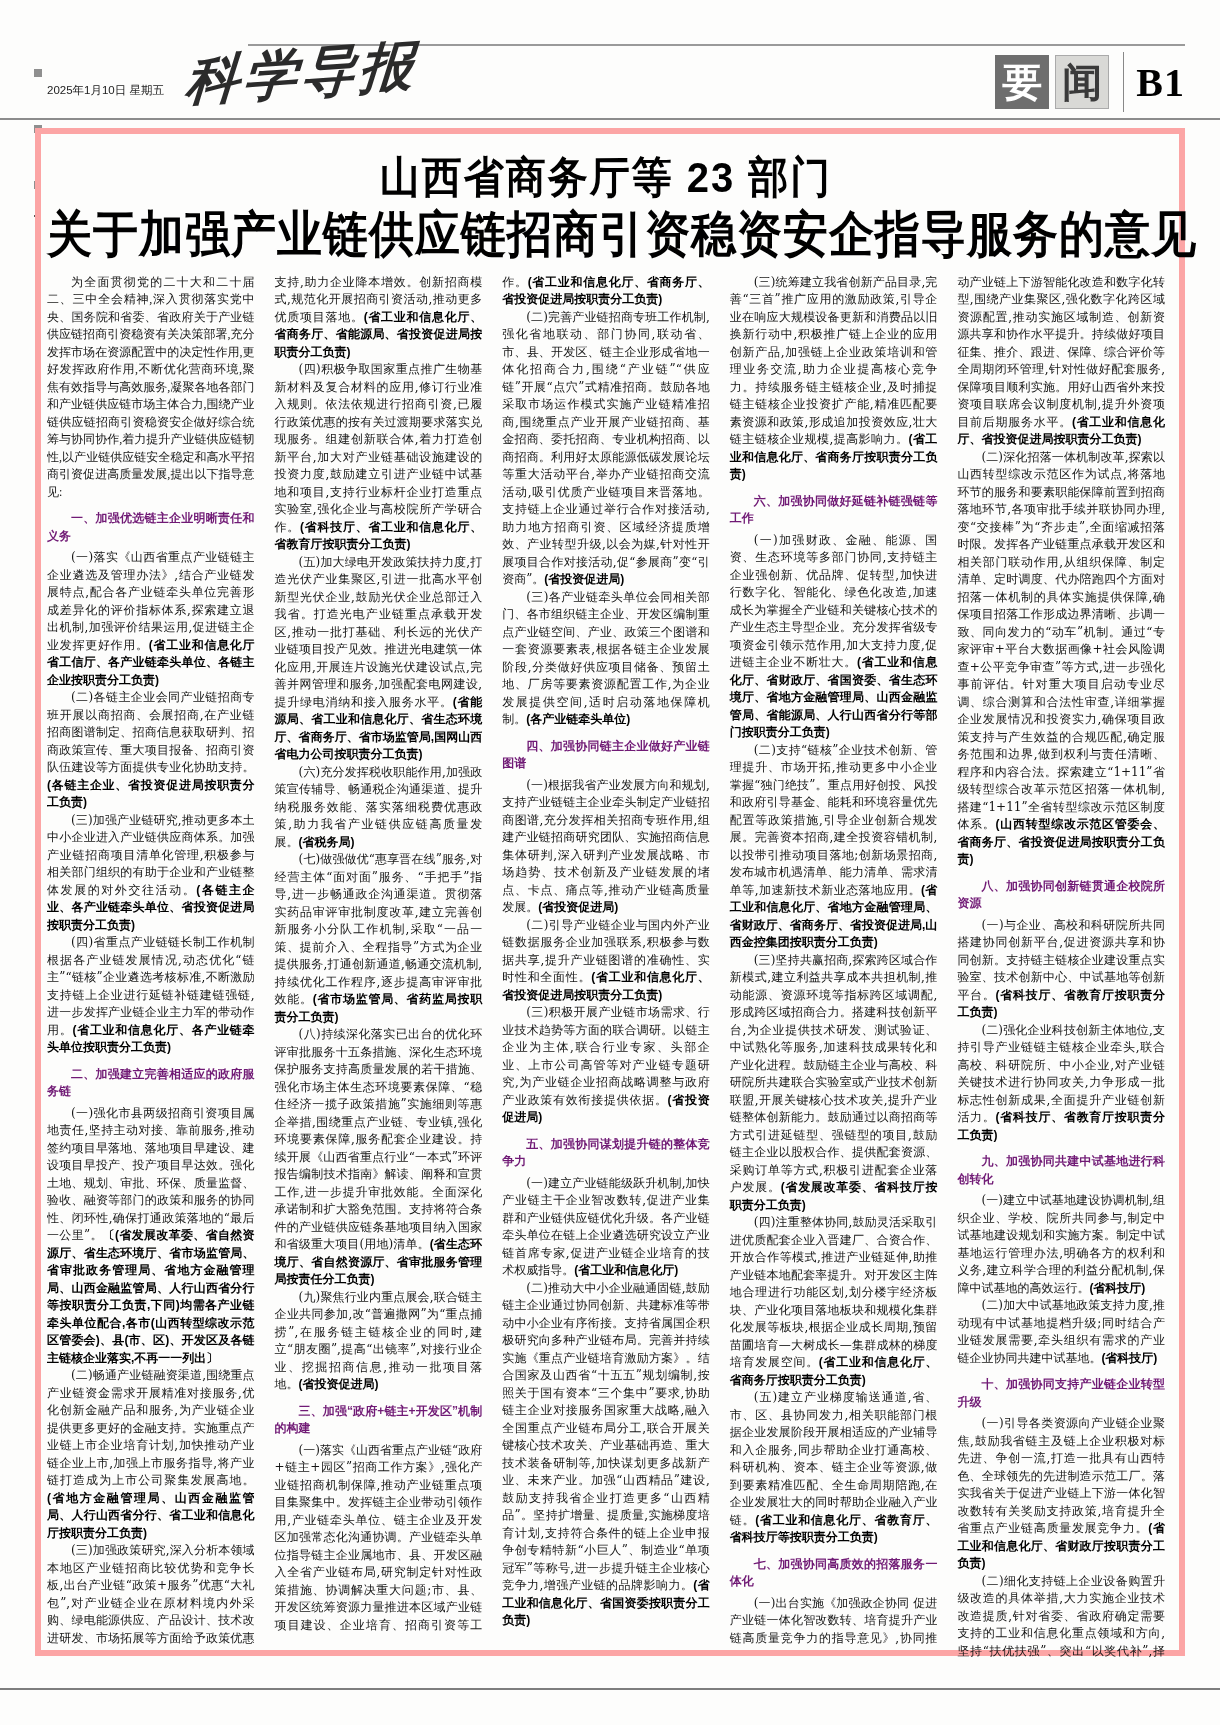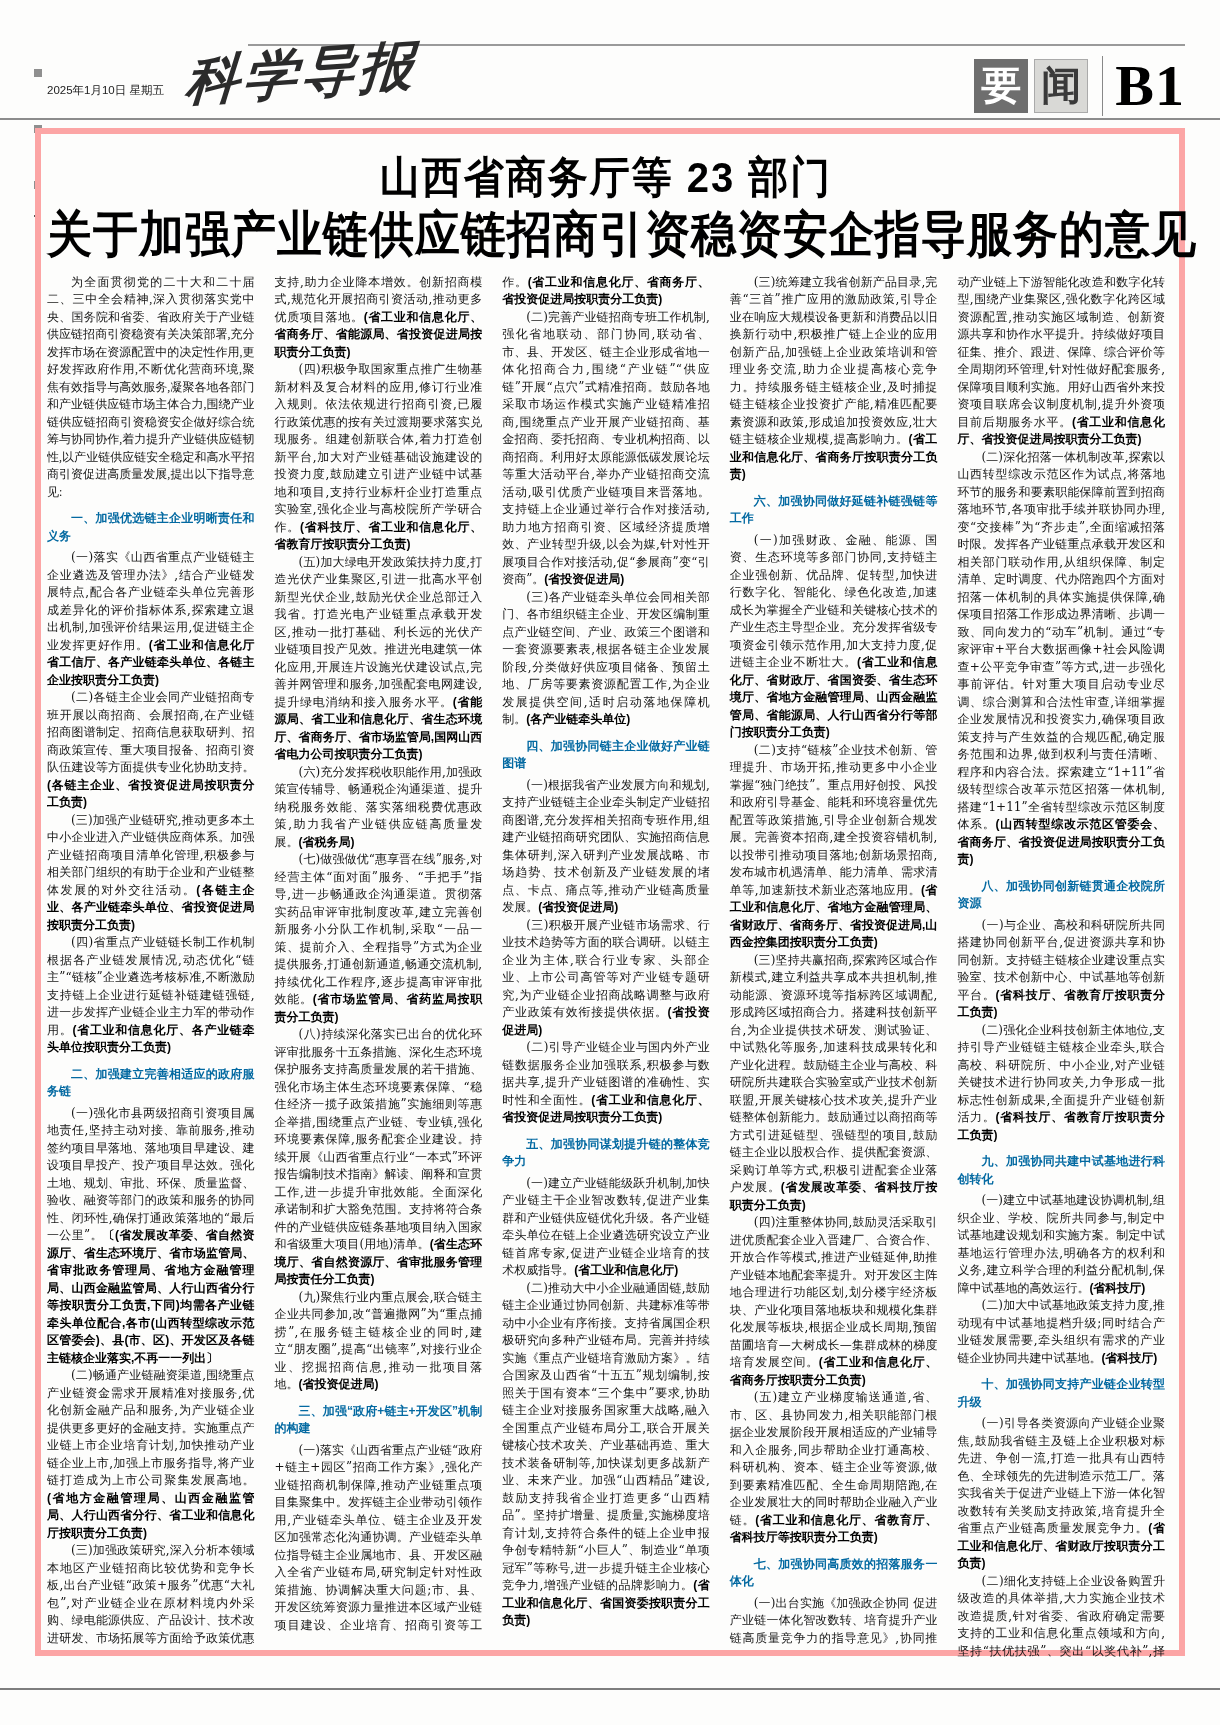--- a/index.html
+++ b/index.html
@@ -21,21 +21,21 @@
     font-family:"DejaVu Serif", serif; font-style:italic; font-weight:bold;
     font-size:54px; letter-spacing:4px; color:#2b2b2b;
     transform:rotate(-4deg) skewX(-8deg); white-space:nowrap;
   }
   .section-block { position:absolute; right:35px; top:52px; display:flex; align-items:center; }
   .sec-box { width:54px; height:54px; display:flex; align-items:center; justify-content:center;
     font-family:"Liberation Sans", sans-serif; font-weight:bold; font-size:40px; margin-left:6px; }
   .sec-box.dark { background:#6e6e6e; color:#fff; }
   .sec-box.light { background:#d9d9d6; color:#3a3a3a; border:1px solid #aaa; }
   .sec-vline { width:1px; height:60px; background:#888; margin:0 12px 0 14px; }
-  .pageno { font-family:"Liberation Serif", serif; font-weight:bold; font-size:58px; color:#000; letter-spacing:1px; }
+  .pageno { font-family:"Liberation Serif", serif; font-weight:bold; font-size:40px; color:#000; letter-spacing:1px; }
   .header-rule { position:absolute; left:0; top:118px; width:1220px; height:2px; background:#8c8c8c; }
   
   .article-box {
     position:absolute; left:35px; top:128px; width:1150px; height:1528px;
     border:6px solid #fca5a5; padding:12px 14px 10px 6px; background:#fdfdfc;
   }
   .headline-sub {
     text-align:center; font-family:"Liberation Sans", sans-serif; font-weight:900;
     font-size:40px; line-height:1.15; color:#000; letter-spacing:2px;
     transform:scaleY(1.08); margin-top:8px;
@@ -46,21 +46,21 @@
     transform:scaleY(1.1); margin:8px 0 14px 0; white-space:nowrap;
   }
   .body-columns {
     height:1388px; overflow:hidden;
     column-count:5; column-gap:20px; column-fill:auto;
     font-size:12px; line-height:17.5px; text-align:justify; color:#151515;
   }
   .body-columns p { text-indent:2em; margin:0; }
   .body-columns .sec-h {
     font-weight:bold; font-family:"Liberation Sans", sans-serif;
-    text-indent:2em; margin:9px 0 4px 0; color:#0369a1;
+    text-indent:2em; margin:9px 0 4px 0; color:#701a75;
   }
   .body-columns .intro { text-indent:2em;font-family:Liberation Serif, serif; }
   .seg-b { font-weight:bold; font-family:"Liberation Sans", sans-serif; color:#000; }
   .bottom-rule { position:absolute; left:0; top:1688px; width:1220px; height:2px; background:#7e7e7e; }
 </style>
 </head>
 <body>
 
 <div class="page">
   <div class="top-rule"></div>
@@ -111,22 +111,22 @@
         <p class="body-p"><span>(六)充分发挥税收职能作用,加强政策宣传辅导、畅通税企沟通渠道、提升纳税服务效能、落实落细税费优惠政策,助力我省产业链供应链高质量发展。</span><span class="seg-b">(省税务局)</span></p>
         <p class="body-p"><span>(七)做强做优“惠享晋在线”服务,对经营主体“面对面”服务、“手把手”指导,进一步畅通政企沟通渠道。贯彻落实药品审评审批制度改革,建立完善创新服务小分队工作机制,采取“一品一策、提前介入、全程指导”方式为企业提供服务,打通创新通道,畅通交流机制,持续优化工作程序,逐步提高审评审批效能。</span><span class="seg-b">(省市场监管局、省药监局按职责分工负责)</span></p>
         <p class="body-p"><span>(八)持续深化落实已出台的优化环评审批服务十五条措施、深化生态环境保护服务支持高质量发展的若干措施、强化市场主体生态环境要素保障、“稳住经济一揽子政策措施”实施细则等惠企举措,围绕重点产业链、专业镇,强化环境要素保障,服务配套企业建设。持续开展《山西省重点行业“一本式”环评报告编制技术指南》解读、阐释和宣贯工作,进一步提升审批效能。全面深化承诺制和扩大豁免范围。支持将符合条件的产业链供应链条基地项目纳入国家和省级重大项目(用地)清单。</span><span class="seg-b">(省生态环境厅、省自然资源厅、省审批服务管理局按责任分工负责)</span></p>
         <p class="body-p"><span>(九)聚焦行业内重点展会,联合链主企业共同参加,改“普遍撒网”为“重点捕捞”,在服务链主链核企业的同时,建立“朋友圈”,提高“出镜率”,对接行业企业、挖掘招商信息,推动一批项目落地。</span><span class="seg-b">(省投资促进局)</span></p>
         <div class="sec-h"><span>三、加强“政府+链主+开发区”机制的构建</span></div>
         <p class="body-p"><span>(一)落实《山西省重点产业链“政府+链主+园区”招商工作方案》,强化产业链招商机制保障,推动产业链重点项目集聚集中。发挥链主企业带动引领作用,产业链牵头单位、链主企业及开发区加强常态化沟通协调。产业链牵头单位指导链主企业属地市、县、开发区融入全省产业链布局,研究制定针对性政策措施、协调解决重大问题;市、县、开发区统筹资源力量推进本区域产业链项目建设、企业培育、招商引资等工作。</span><span class="seg-b">(省工业和信息化厅、省商务厅、省投资促进局按职责分工负责)</span></p>
         <p class="body-p"><span>(二)完善产业链招商专班工作机制,强化省地联动、部门协同,联动省、市、县、开发区、链主企业形成省地一体化招商合力,围绕“产业链”“供应链”开展“点穴”式精准招商。鼓励各地采取市场运作模式实施产业链精准招商,围绕重点产业开展产业链招商、基金招商、委托招商、专业机构招商、以商招商。利用好太原能源低碳发展论坛等重大活动平台,举办产业链招商交流活动,吸引优质产业链项目来晋落地。支持链上企业通过举行合作对接活动,助力地方招商引资、区域经济提质增效、产业转型升级,以会为媒,针对性开展项目合作对接活动,促“参展商”变“引资商”。</span><span class="seg-b">(省投资促进局)</span></p>
         <p class="body-p"><span>(三)各产业链牵头单位会同相关部门、各市组织链主企业、开发区编制重点产业链空间、产业、政策三个图谱和一套资源要素表,根据各链主企业发展阶段,分类做好供应项目储备、预留土地、厂房等要素资源配置工作,为企业发展提供空间,适时启动落地保障机制。</span><span class="seg-b">(各产业链牵头单位)</span></p>
         <div class="sec-h"><span>四、加强协同链主企业做好产业链图谱</span></div>
         <p class="body-p"><span>(一)根据我省产业发展方向和规划,支持产业链链主企业牵头制定产业链招商图谱,充分发挥相关招商专班作用,组建产业链招商研究团队、实施招商信息集体研判,深入研判产业发展战略、市场趋势、技术创新及产业链发展的堵点、卡点、痛点等,推动产业链高质量发展。</span><span class="seg-b">(省投资促进局)</span></p>
+        <p class="body-p"><span>(二)引导产业链企业与国内外产业链数据服务企业加强联系,积极参与数据共享,提升产业链图谱的准确性、实时性和全面性。</span><span class="seg-b">(省工业和信息化厅、省投资促进局按职责分工负责)</span></p>
         <p class="body-p"><span>(三)积极开展产业链市场需求、行业技术趋势等方面的联合调研。以链主企业为主体,联合行业专家、头部企业、上市公司高管等对产业链专题研究,为产业链企业招商战略调整与政府产业政策有效衔接提供依据。</span><span class="seg-b">(省投资促进局)</span></p>
-        <p class="body-p"><span>(二)引导产业链企业与国内外产业链数据服务企业加强联系,积极参与数据共享,提升产业链图谱的准确性、实时性和全面性。</span><span class="seg-b">(省工业和信息化厅、省投资促进局按职责分工负责)</span></p>
         <div class="sec-h"><span>五、加强协同谋划提升链的整体竞争力</span></div>
         <p class="body-p"><span>(一)建立产业链能级跃升机制,加快产业链主干企业智改数转,促进产业集群和产业链供应链优化升级。各产业链牵头单位在链上企业遴选研究设立产业链首席专家,促进产业链企业培育的技术权威指导。</span><span class="seg-b">(省工业和信息化厅)</span></p>
         <p class="body-p"><span>(二)推动大中小企业融通固链,鼓励链主企业通过协同创新、共建标准等带动中小企业有序衔接。支持省属国企积极研究向多种产业链布局。完善并持续实施《重点产业链培育激励方案》。结合国家及山西省“十五五”规划编制,按照关于国有资本“三个集中”要求,协助链主企业对接服务国家重大战略,融入全国重点产业链布局分工,联合开展关键核心技术攻关、产业基础再造、重大技术装备研制等,加快谋划更多战新产业、未来产业。加强“山西精品”建设,鼓励支持我省企业打造更多“山西精品”。坚持扩增量、提质量,实施梯度培育计划,支持符合条件的链上企业申报争创专精特新“小巨人”、制造业“单项冠军”等称号,进一步提升链主企业核心竞争力,增强产业链的品牌影响力。</span><span class="seg-b">(省工业和信息化厅、省国资委按职责分工负责)</span></p>
         <p class="body-p"><span>(三)统筹建立我省创新产品目录,完善“三首”推广应用的激励政策,引导企业在响应大规模设备更新和消费品以旧换新行动中,积极推广链上企业的应用创新产品,加强链上企业政策培训和管理业务交流,助力企业提高核心竞争力。持续服务链主链核企业,及时捕捉链主链核企业投资扩产能,精准匹配要素资源和政策,形成追加投资效应,壮大链主链核企业规模,提高影响力。</span><span class="seg-b">(省工业和信息化厅、省商务厅按职责分工负责)</span></p>
         <div class="sec-h"><span>六、加强协同做好延链补链强链等工作</span></div>
         <p class="body-p"><span>(一)加强财政、金融、能源、国资、生态环境等多部门协同,支持链主企业强创新、优品牌、促转型,加快进行数字化、智能化、绿色化改造,加速成长为掌握全产业链和关键核心技术的产业生态主导型企业。充分发挥省级专项资金引领示范作用,加大支持力度,促进链主企业不断壮大。</span><span class="seg-b">(省工业和信息化厅、省财政厅、省国资委、省生态环境厅、省地方金融管理局、山西金融监管局、省能源局、人行山西省分行等部门按职责分工负责)</span></p>
         <p class="body-p"><span>(二)支持“链核”企业技术创新、管理提升、市场开拓,推动更多中小企业掌握“独门绝技”。重点用好创投、风投和政府引导基金、能耗和环境容量优先配置等政策措施,引导企业创新合规发展。完善资本招商,建全投资容错机制,以投带引推动项目落地;创新场景招商,发布城市机遇清单、能力清单、需求清单等,加速新技术新业态落地应用。</span><span class="seg-b">(省工业和信息化厅、省地方金融管理局、省财政厅、省商务厅、省投资促进局,山西金控集团按职责分工负责)</span></p>
         <p class="body-p"><span>(三)坚持共赢招商,探索跨区域合作新模式,建立利益共享成本共担机制,推动能源、资源环境等指标跨区域调配,形成跨区域招商合力。搭建科技创新平台,为企业提供技术研发、测试验证、中试熟化等服务,加速科技成果转化和产业化进程。鼓励链主企业与高校、科研院所共建联合实验室或产业技术创新联盟,开展关键核心技术攻关,提升产业链整体创新能力。鼓励通过以商招商等方式引进延链型、强链型的项目,鼓励链主企业以股权合作、提供配套资源、采购订单等方式,积极引进配套企业落户发展。</span><span class="seg-b">(省发展改革委、省科技厅按职责分工负责)</span></p>
         <p class="body-p"><span>(四)注重整体协同,鼓励灵活采取引进优质配套企业入晋建厂、合资合作、开放合作等模式,推进产业链延伸,助推产业链本地配套率提升。对开发区主阵地合理进行功能区划,划分楼宇经济板块、产业化项目落地板块和规模化集群化发展等板块,根据企业成长周期,预留苗圃培育—大树成长—集群成林的梯度培育发展空间。</span><span class="seg-b">(省工业和信息化厅、省商务厅按职责分工负责)</span></p>
         <p class="body-p"><span>(五)建立产业梯度输送通道,省、市、区、县协同发力,相关职能部门根据企业发展阶段开展相适应的产业辅导和入企服务,同步帮助企业打通高校、科研机构、资本、链主企业等资源,做到要素精准匹配、全生命周期陪跑,在企业发展壮大的同时帮助企业融入产业链。</span><span class="seg-b">(省工业和信息化厅、省教育厅、省科技厅等按职责分工负责)</span></p>

